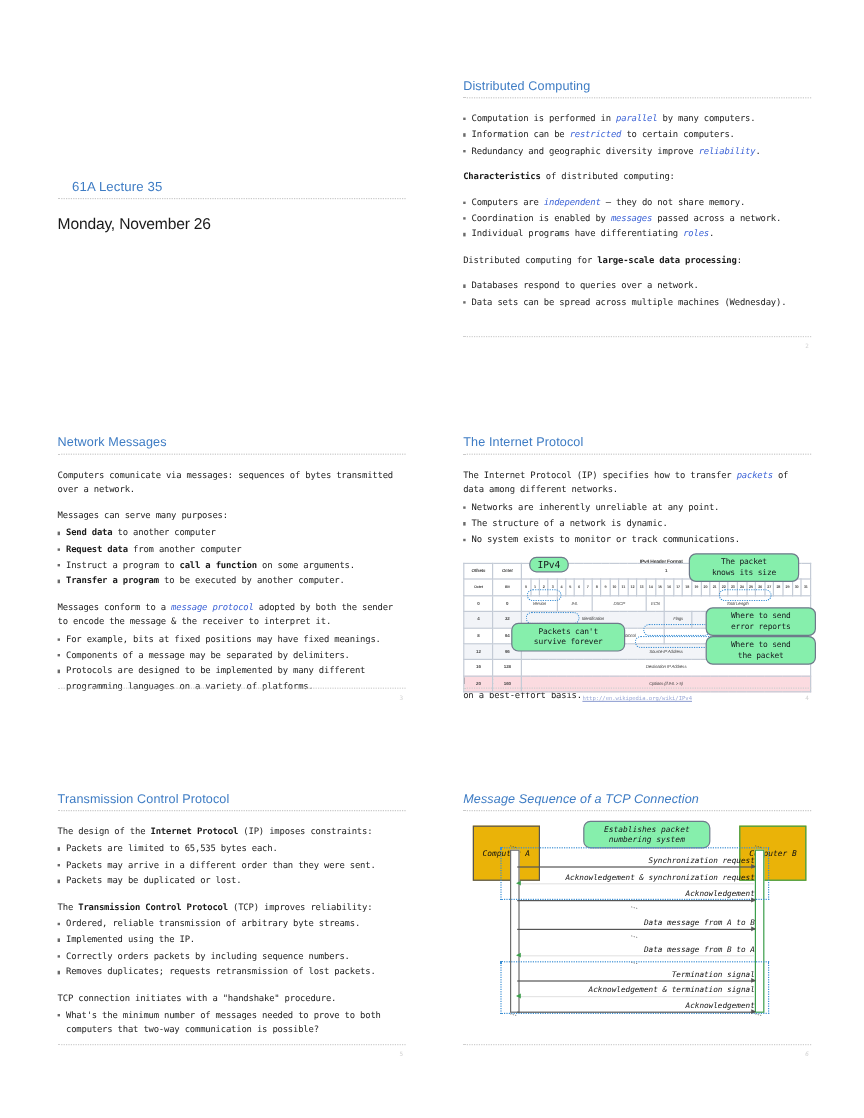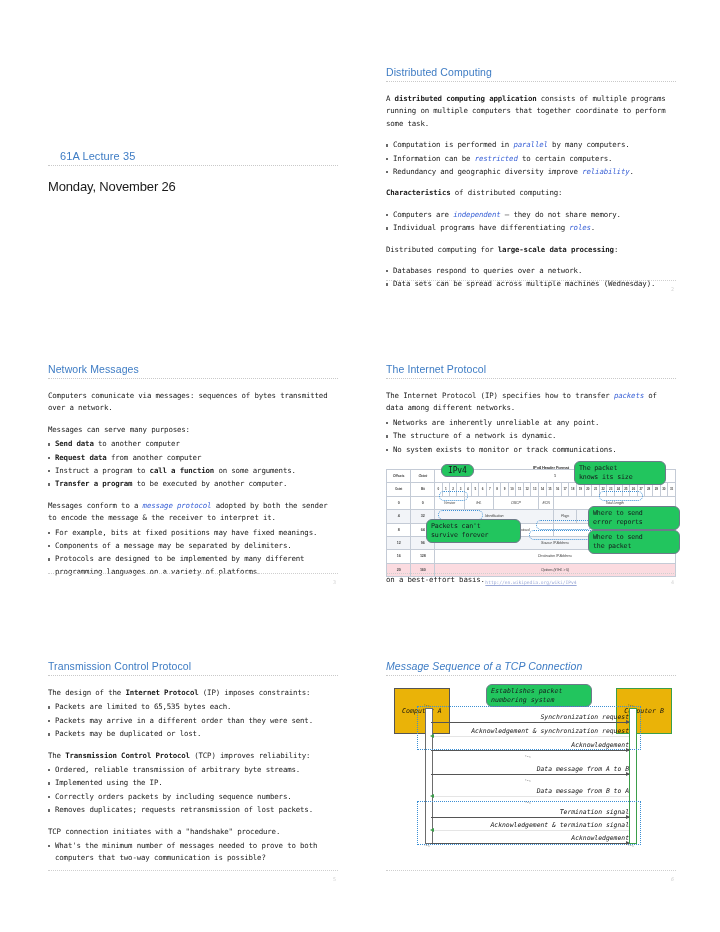--- a/index.html
+++ b/index.html
@@ -24,21 +24,21 @@
   .ip-title{position:absolute;left:105px;top:0;width:120px;text-align:center;font-size:4.1px;font-weight:bold;color:#333;font-family:"Liberation Sans",sans-serif;}
   table.ipt{border-collapse:collapse;position:absolute;left:0;top:7px;width:290px;font-size:3.7px;font-family:"Liberation Sans",sans-serif;}
   table.ipt td{border:.4px solid #c4cbd6;text-align:center;color:#4a4a4a;height:9.4px;padding:0;}
   td.hdl{color:#2f6fc0;font-weight:bold;font-style:italic;background:#fff;width:26px;}
   td.hdl2{color:#2f6fc0;font-weight:bold;width:26px;}
   td.num{color:#333;font-weight:bold;width:23px;}
   td.fld{font-style:italic;color:#5c5c5c;}
   tr.alt td{background:#f2f4f8;}
   tr.pink td{background:#fbdbe0;}
   .bitrow td{font-size:3.1px;width:7.4px;font-weight:bold;color:#333;}
-  .bubble{position:absolute;border:1px solid #6e7a8a;border-radius:6px;background:#22c55e;font-family:"DejaVu Sans Mono",monospace;font-size:6.6px;line-height:9px;color:#16181c;padding:2px 4px;}
+  .bubble{position:absolute;border:1px solid #6e7a8a;border-radius:6px;background:#86efac;font-family:"DejaVu Sans Mono",monospace;font-size:6.6px;line-height:9px;color:#16181c;text-align:center;padding:2px 4px;}
   .dashoval{position:absolute;border:.6px dotted #3b8fd4;border-radius:7px;}
 
   
   #tcp-diagram{position:relative;width:290px;height:175px;margin-top:8px;font-family:"DejaVu Sans Mono",monospace;}
   .cbox{position:absolute;border:1.3px solid #555;background:#eab308;font-size:6.6px;padding:18px 7px;color:#111;text-align:center;}
   .cbox.green{border-color:#3b9e4a;}
   .lifeline{position:absolute;width:6px;background:#fff;}
   .ll-a{border:1.3px solid #6d6d6d;}
   .ll-b{border:1.3px solid #3b9e4a;}
   .msg{position:absolute;height:1px;}
@@ -58,29 +58,29 @@
   <div class="rule"></div>
   <div class="body" style="font-family:'Liberation Sans',sans-serif;font-size:13px;margin-top:15px;">
     <span>Monday, November 26</span>
   </div>
 </div>
 
 <div class="slide" style="left:386px;top:66px;width:290px;height:200px;">
   <div class="hd">Distributed Computing</div>
   <div class="rule"></div>
   <div class="body">
-    <p><span>A </span><span class="b">distributed computing application</span><span> consists of multiple programs running on multiple computers that together coordinate to perform some task.</span></p>
     <ul class="blk">
       <li><span>Computation is performed in </span><span class="i">parallel</span><span> by many computers.</span></li>
       <li><span>Information can be </span><span class="i">restricted</span><span> to certain computers.</span></li>
       <li><span>Redundancy and geographic diversity improve </span><span class="i">reliability</span><span>.</span></li>
     </ul>
     <p><span class="b">Characteristics</span><span> of distributed computing:</span></p>
     <ul class="blk">
       <li><span>Computers are </span><span class="i">independent</span><span> — they do not share memory.</span></li>
+      <li><span>Coordination is enabled by </span><span class="i">messages</span><span> passed across a network.</span></li>
       <li><span>Individual programs have differentiating </span><span class="i">roles</span><span>.</span></li>
     </ul>
     <p><span>Distributed computing for </span><span class="b">large-scale data processing</span><span>:</span></p>
     <ul>
       <li>Databases respond to queries over a network.</li>
       <li>Data sets can be spread across multiple machines (Wednesday).</li>
     </ul>
   </div>
   <div class="foot" style="top:214px;">
     <div class="pnum">2</div>

